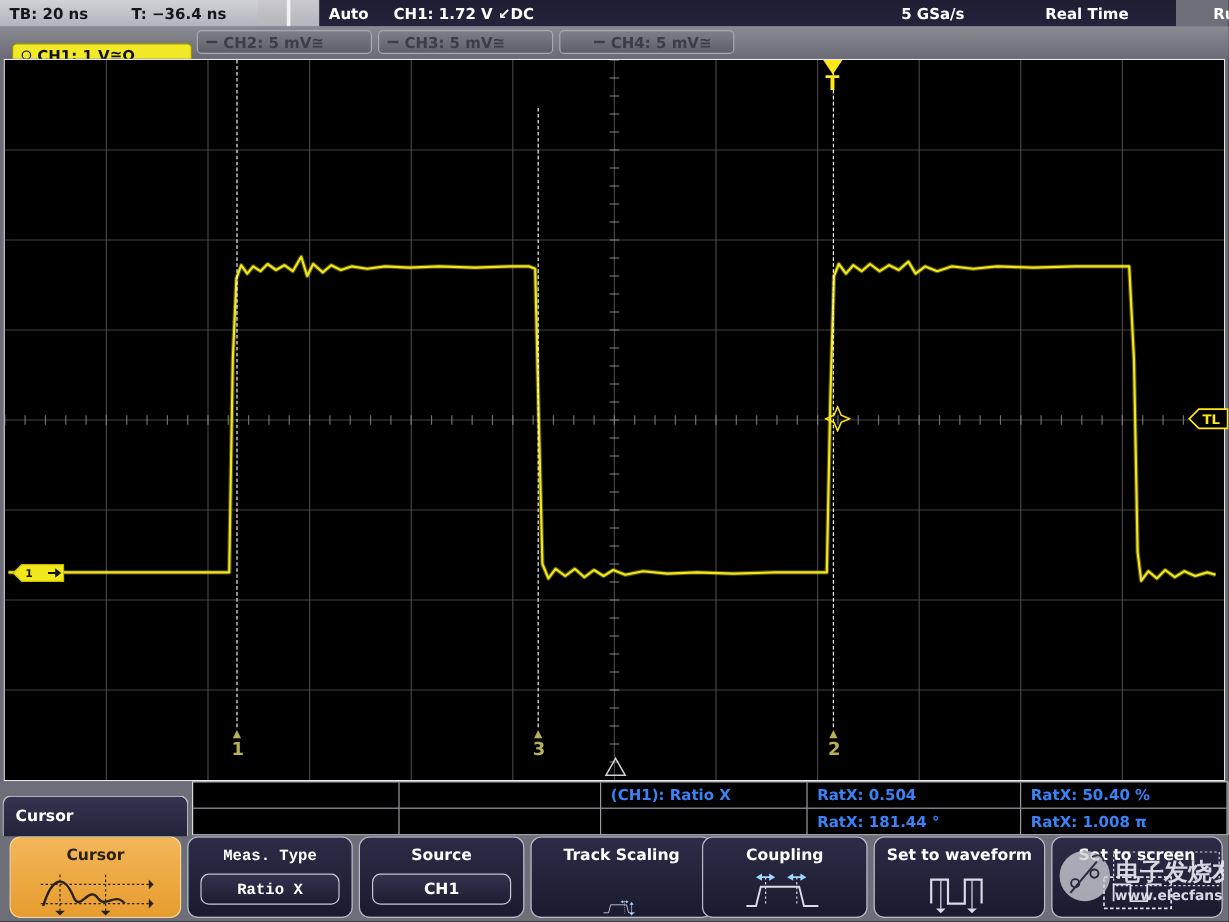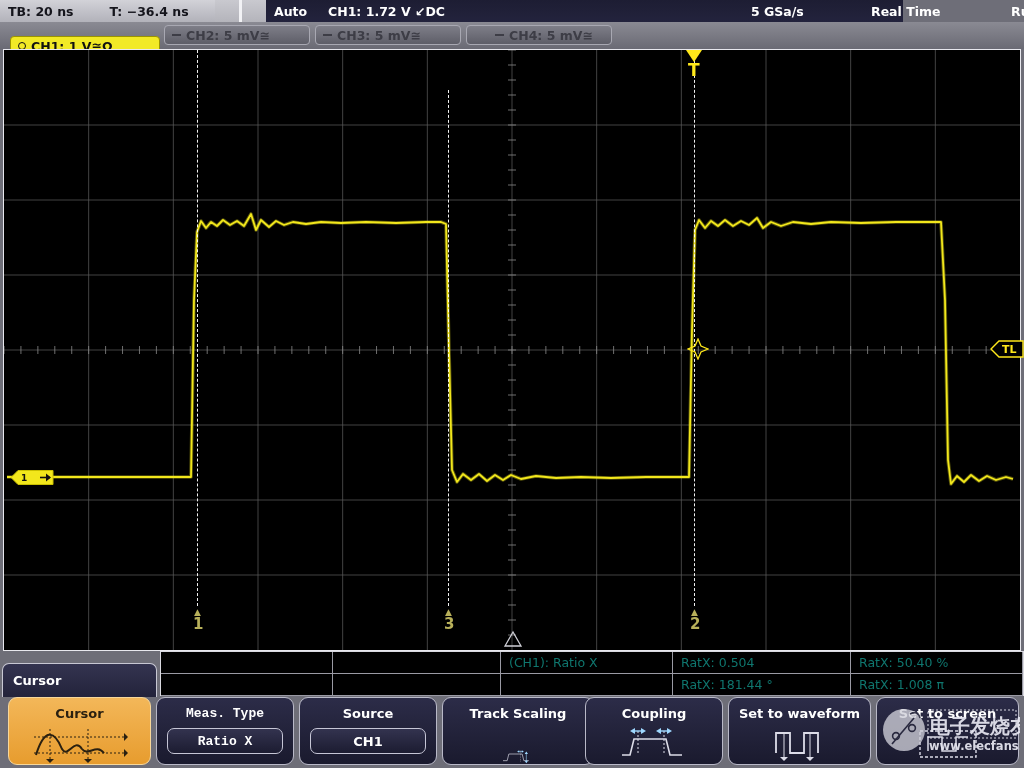--- a/index.html
+++ b/index.html
@@ -1,21 +1,21 @@
 <!DOCTYPE html>
 <html><head>
 <meta charset="utf-8">
 <style>
   html,body{margin:0;padding:0;background:#2a2a33;}
   body{width:1024px;height:768px;overflow:hidden;
        font-family:"DejaVu Sans","Liberation Sans",sans-serif;}
   #app{position:relative;width:1024px;height:768px;background:#6e6e78;}
 
   
-  .topbar{position:absolute;left:0;top:0;width:903px;height:22px;
+  .topbar{position:absolute;left:0;top:0;width:980px;height:22px;
           background:linear-gradient(#c9c9cf,#b4b4bb);display:flex;align-items:center;gap:24px;}
   .tb-left{width:215px;height:22px;display:flex;align-items:center;
            background:linear-gradient(#d2d2d8,#b2b2ba);color:#15151c;
            font-size:12.5px;font-weight:bold;padding-left:8px;box-sizing:border-box;}
   .tb-left span{white-space:nowrap;}
   .tb-sep{width:3px;height:22px;background:#f2f2f5;}
   .tb-right{flex:1;height:22px;background:linear-gradient(#1d1d33,#23233d);
             color:#ffffff;font-size:12.5px;font-weight:bold;
             display:flex;align-items:center;position:relative;}
   .tb-right span{position:absolute;white-space:nowrap;}
@@ -52,21 +52,21 @@
   .trigT{position:absolute;color:#ffe81a;font-size:17px;font-weight:bold;line-height:14px;}
   .tl-badge{position:absolute;height:20px;display:flex;align-items:center;
             color:#ffe81a;font-size:12px;font-weight:bold;}
 
   
   .meas{position:absolute;left:160px;top:651px;width:864px;height:45px;
         background:#000;border:1px solid #d9d9e0;box-sizing:border-box;
         display:grid;grid-template-columns:172px 168px 172px 178px 172px;
         grid-template-rows:22px 22px;}
   .meas div{border-right:1px solid #9a9aa4;border-bottom:1px solid #9a9aa4;
-            color:#0f766e;font-size:12.5px;font-weight:normal;
+            color:#3b82f6;font-size:12.5px;font-weight:bold;
             display:flex;align-items:center;padding-left:8px;box-sizing:border-box;
             white-space:nowrap;overflow:hidden;}
 
   
   .menutab{position:absolute;left:2px;top:663px;width:155px;height:34px;
            background:linear-gradient(#343450,#23233b);
            border:1px solid #c8c8d4;border-bottom:none;
            border-radius:7px 7px 0 0;color:#fff;font-size:13px;font-weight:bold;
            display:flex;align-items:center;padding-left:10px;box-sizing:border-box;}
   .menurow{position:absolute;left:0;top:694px;width:1024px;height:74px;}

